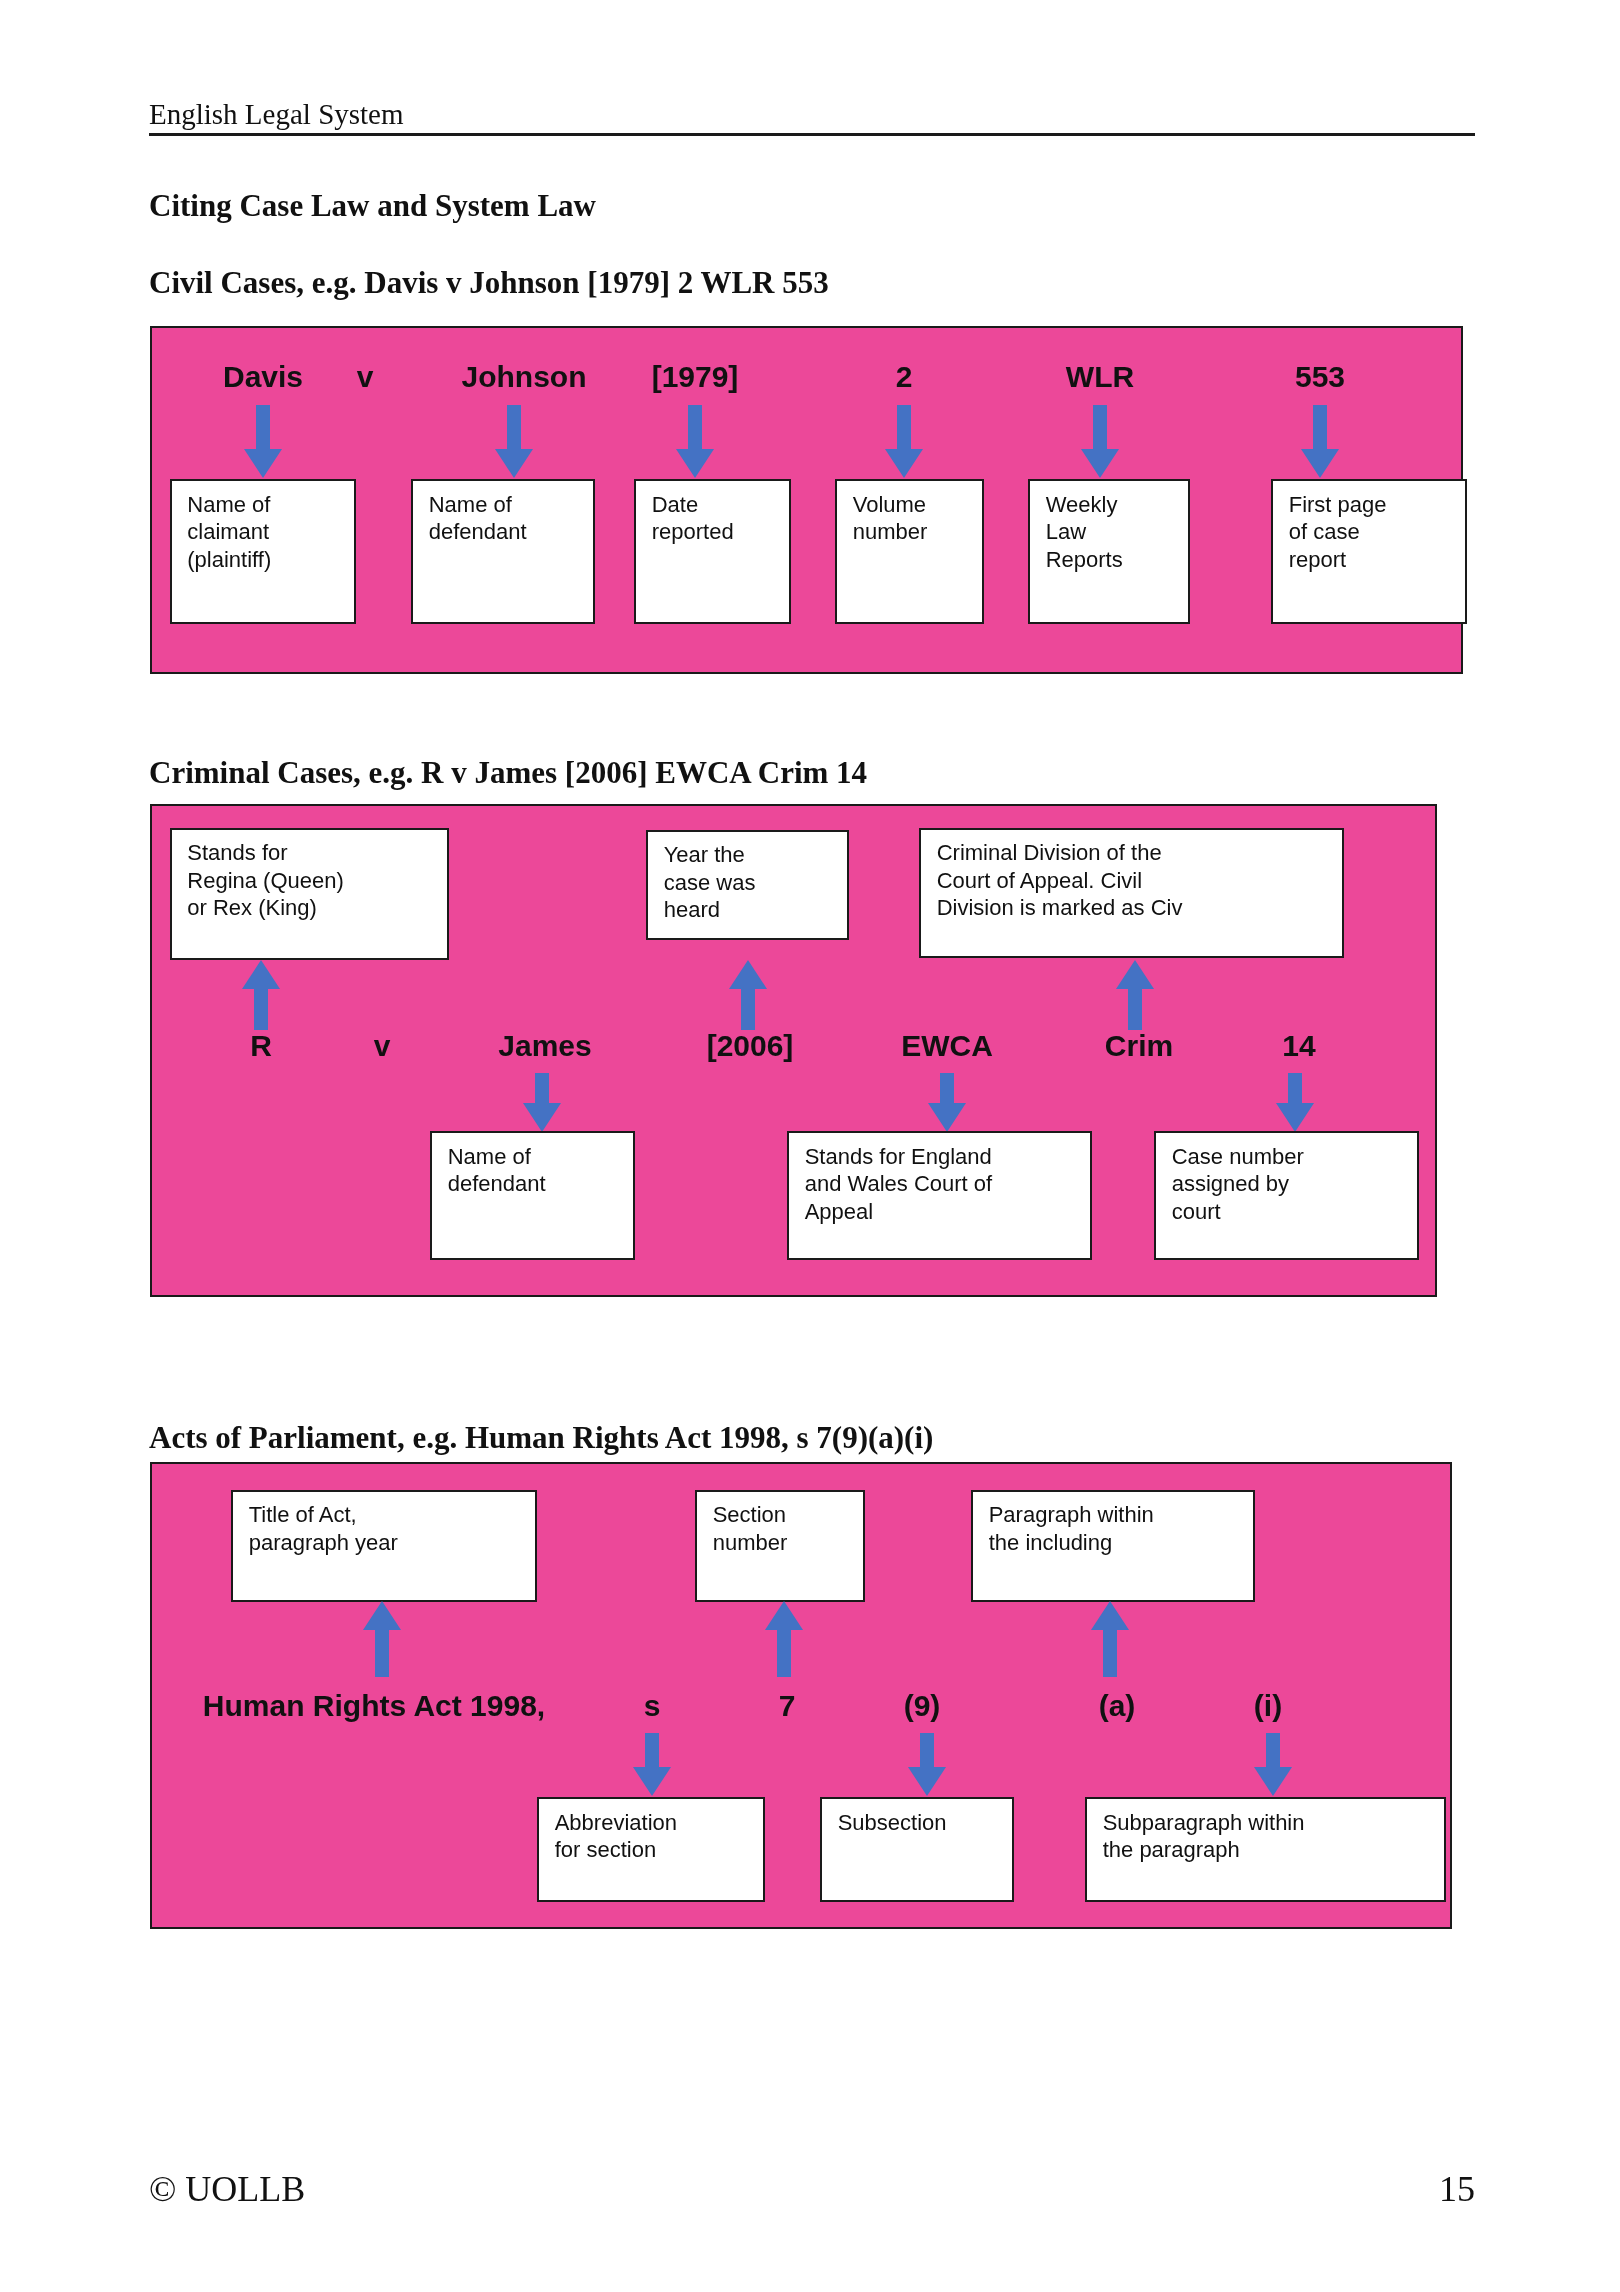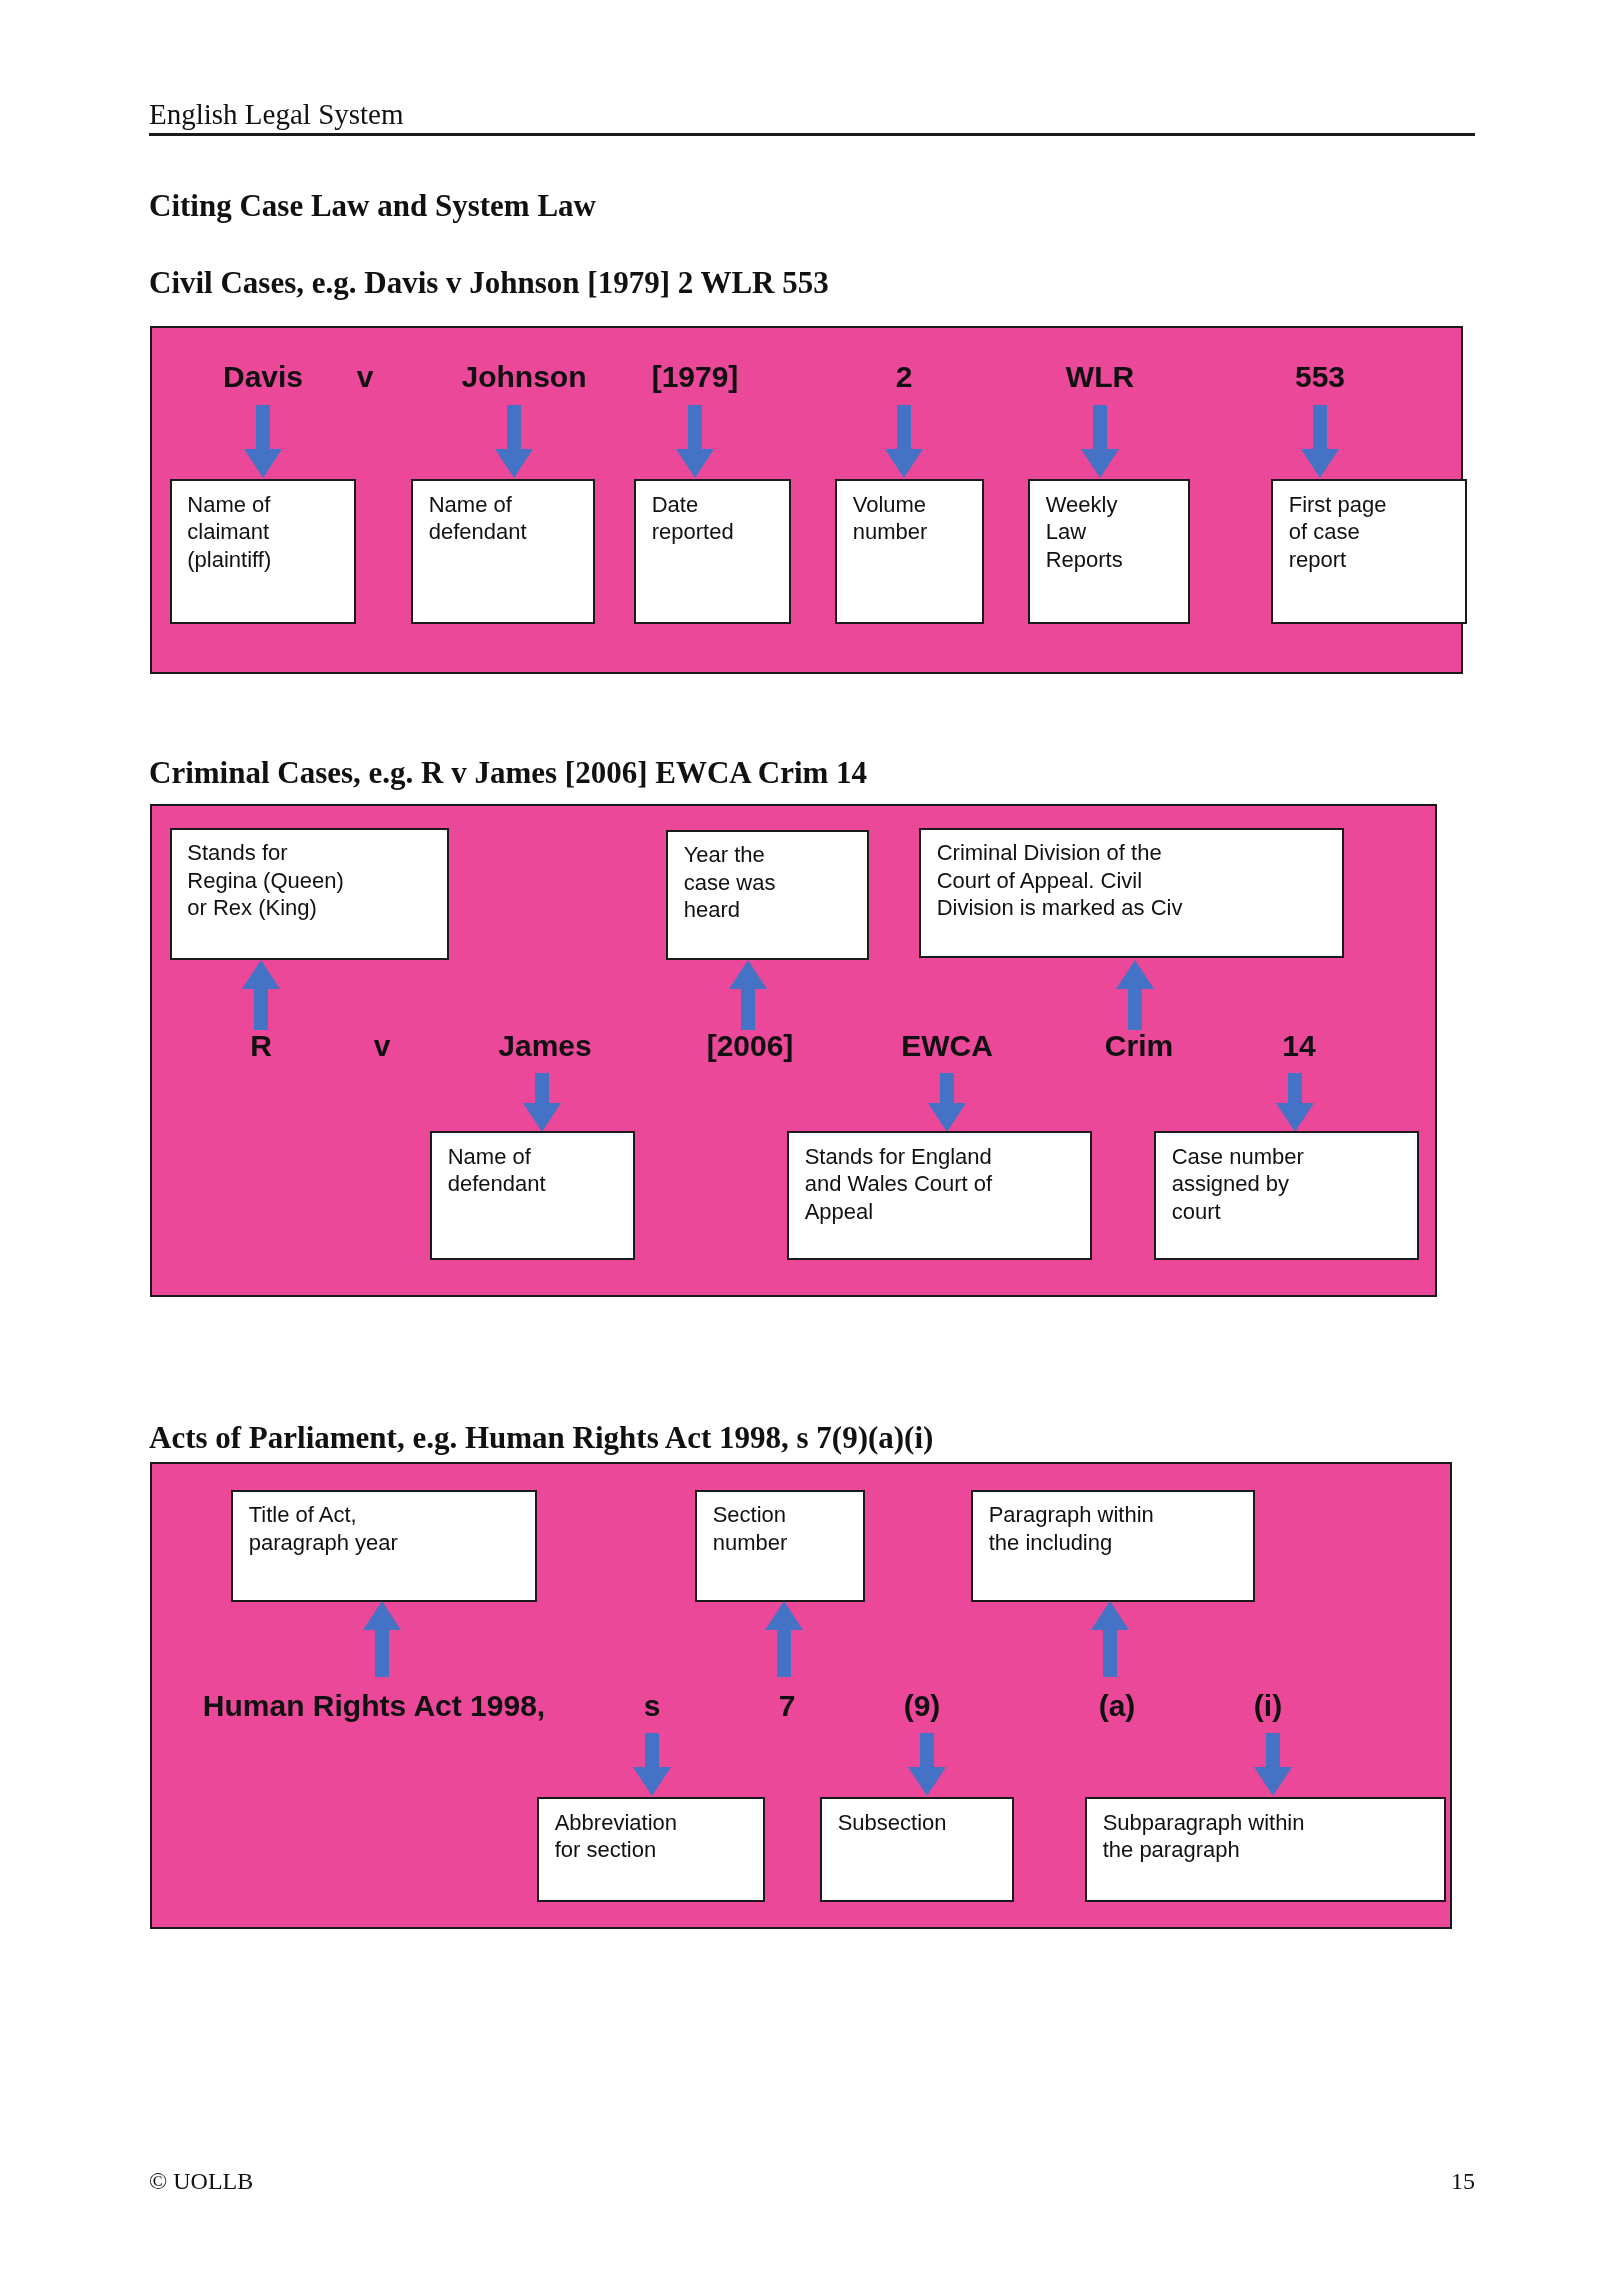--- a/index.html
+++ b/index.html
@@ -31,21 +31,21 @@
   .arrow.down .head { border-top:29px solid var(--blue); }
   .arrow.up   .head { border-bottom:29px solid var(--blue); }
   .dbox {
     position:absolute; border:2px solid var(--line); box-sizing:border-box;
     padding:9.8px 9.8px 5.9px 15.7px; font-size:22px; line-height:1.25; background:#fff;
   }
   .dbox .txt { white-space:pre-line; }
   .footer {
     position:absolute; left:149px; top:2168px; width:1326px;
     display:flex; justify-content:space-between;
-    font-family:"Liberation Serif", serif; font-size:24px;
+    font-family:"Liberation Serif", serif; font-size:36px;
   }
 </style>
 </head>
 <body>
 
 <div class="page">
 
   <div class="header-text">English Legal System</div>
   <div class="rule"></div>
 
@@ -103,21 +103,21 @@
 of case
 report</span></div>
   </div>
 
   <div class="heading" style="top:755px">Criminal Cases, e.g. R v James [2006] EWCA Crim 14</div>
 
   <div class="diagram" style="left:150px;top:804px;width:1287px;height:493px">
     <div class="dbox" style="left:17.6px;top:21.6px;width:279px;height:132px"><span class="txt">Stands for
 Regina (Queen)
 or Rex (King)</span></div>
-    <div class="dbox" style="left:514px;top:23.5px;width:203px;height:130px"><span class="txt">Year the
+    <div class="dbox" style="left:494px;top:23.5px;width:203px;height:110px"><span class="txt">Year the
 case was
 heard</span></div>
     <div class="dbox" style="left:767px;top:21.6px;width:425px;height:130px"><span class="txt">Criminal Division of the
 Court of Appeal. Civil
 Division is marked as Civ</span></div>
 
     <div class="arrow up" style="left:109px;top:154px;height:70px">
         <i class="head"></i>
         <i class="shaft"></i>
       </div>

